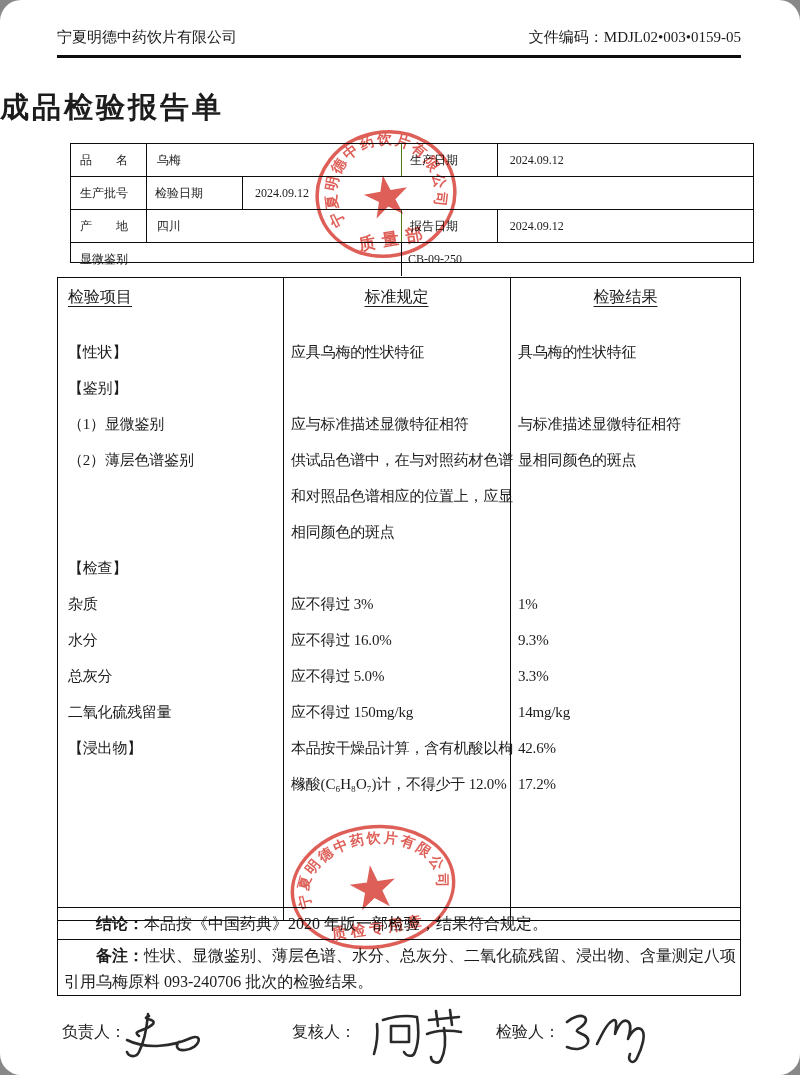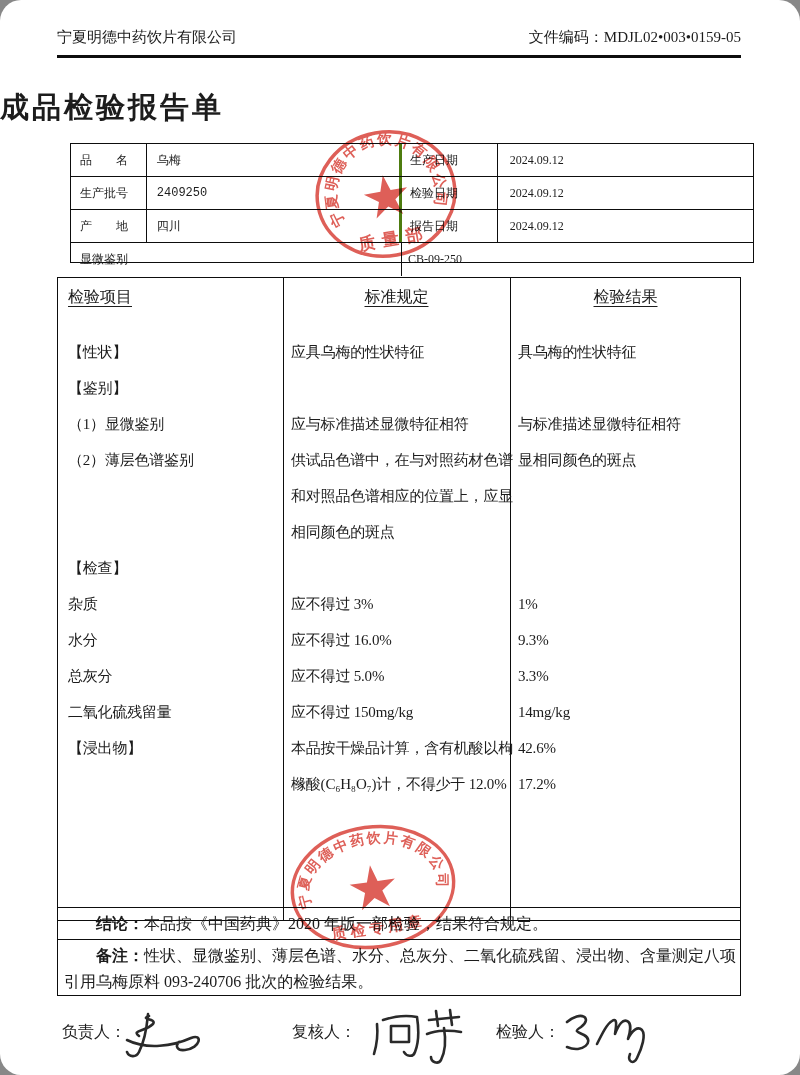--- a/index.html
+++ b/index.html
@@ -23,21 +23,21 @@
     text-align:left; font-size:29px; font-weight:700; letter-spacing:3px;
   }
   
   .info-table {
     position:absolute; left:70px; top:143px; width:684px; height:120px;
     border:1px solid #0d0d0d; font-size:12px;
   }
   .info-row { display:flex; height:33px; border-bottom:1px solid #0d0d0d; }
   .info-row > span { display:flex; align-items:center; overflow:hidden; white-space:nowrap; }
   .c-label  { width:76px;  border-right:1px solid #0d0d0d; padding-left:9px; }
-  .c-value  { width:256px; border-right:3px solid #4d7c0f; padding-left:10px;font-family:Liberation Mono, monospace; }
+  .c-value  { width:256px; border-right:1px solid #4d7c0f; padding-left:10px; }
   .c-rlabel { width:96px;  border-right:1px solid #0d0d0d; padding-left:8px; }
   .c-rvalue { width:256px; padding-left:12px; }
   .report-row { display:flex; height:33px; }
   .report-row > span { display:flex; align-items:center; white-space:nowrap; }
   .c-replabel { width:332px; border-right:1px solid #0d0d0d; padding-left:9px; }
   .c-repvalue { width:352px; padding-left:6px; }
   
   .main-table {
     position:absolute; left:57px; top:277px; width:684px; height:644px;
     border:1px solid #0d0d0d; font-size:15px;
@@ -99,21 +99,20 @@
     <div>
 
     <div class="info-row">
         <span class="c-label">品　　名</span>
         <span class="c-value">乌梅</span>
         <span class="c-rlabel">生产日期</span>
         <span class="c-rvalue">2024.09.12</span>
       </div>
         <div class="info-row">
         <span class="c-label">生产批号</span>
-        <span class="c-value">2409250</span>
         <span class="c-rlabel">检验日期</span>
         <span class="c-rvalue">2024.09.12</span>
       </div>
         <div class="info-row">
         <span class="c-label">产　　地</span>
         <span class="c-value">四川</span>
         <span class="c-rlabel">报告日期</span>
         <span class="c-rvalue">2024.09.12</span>
       </div>
       </div>

